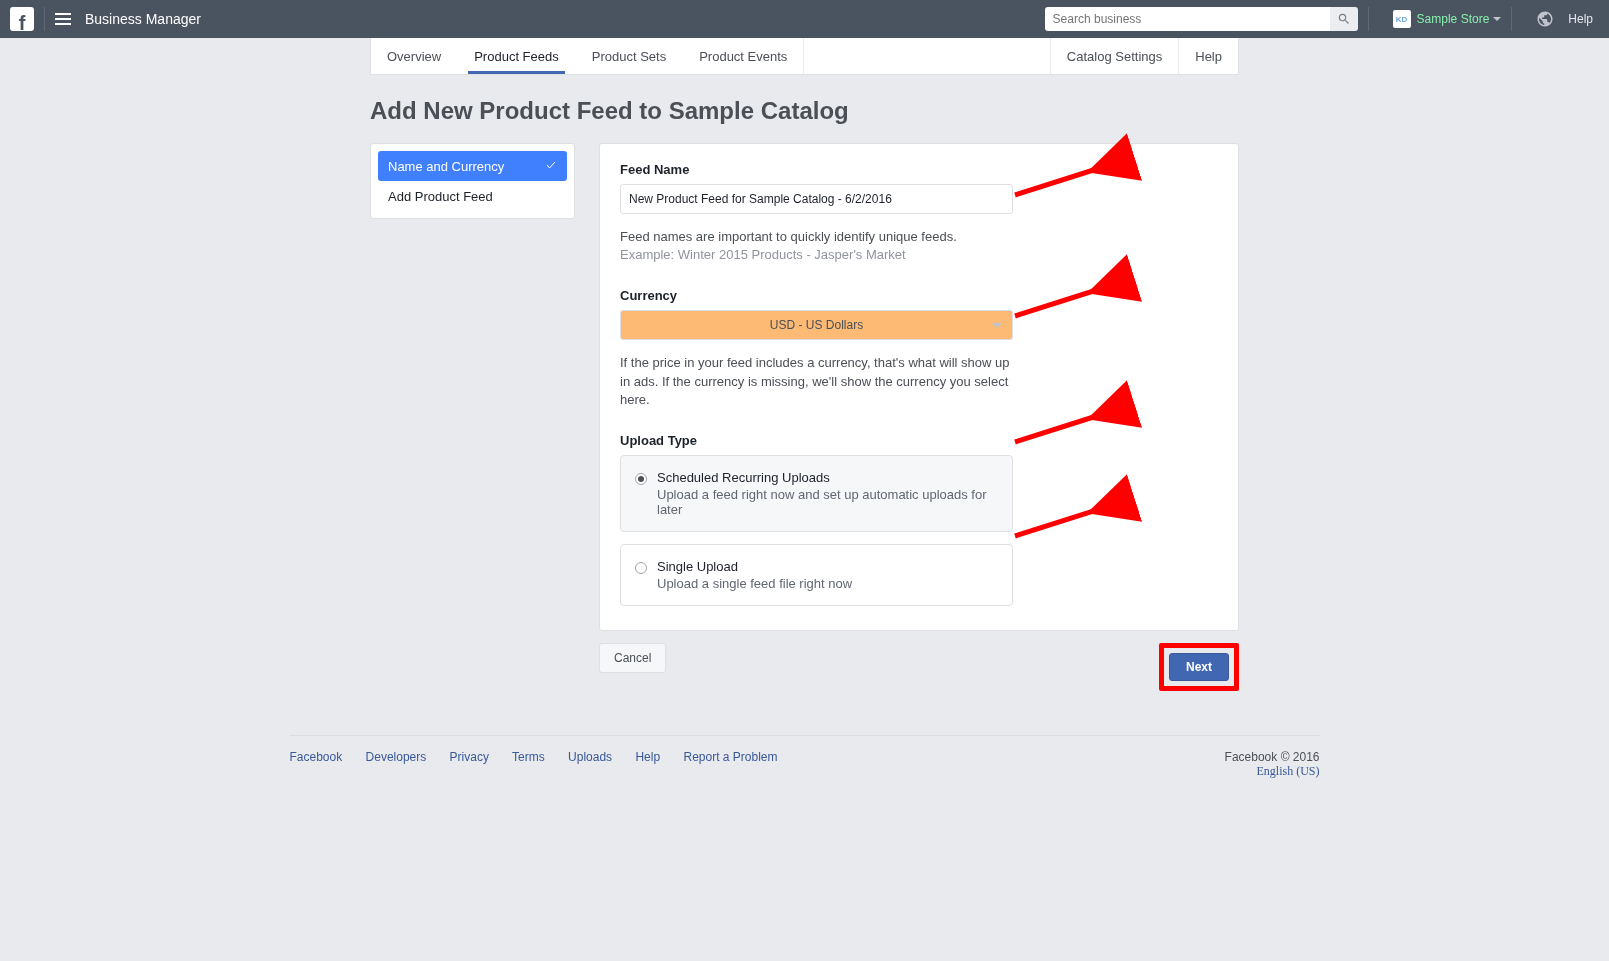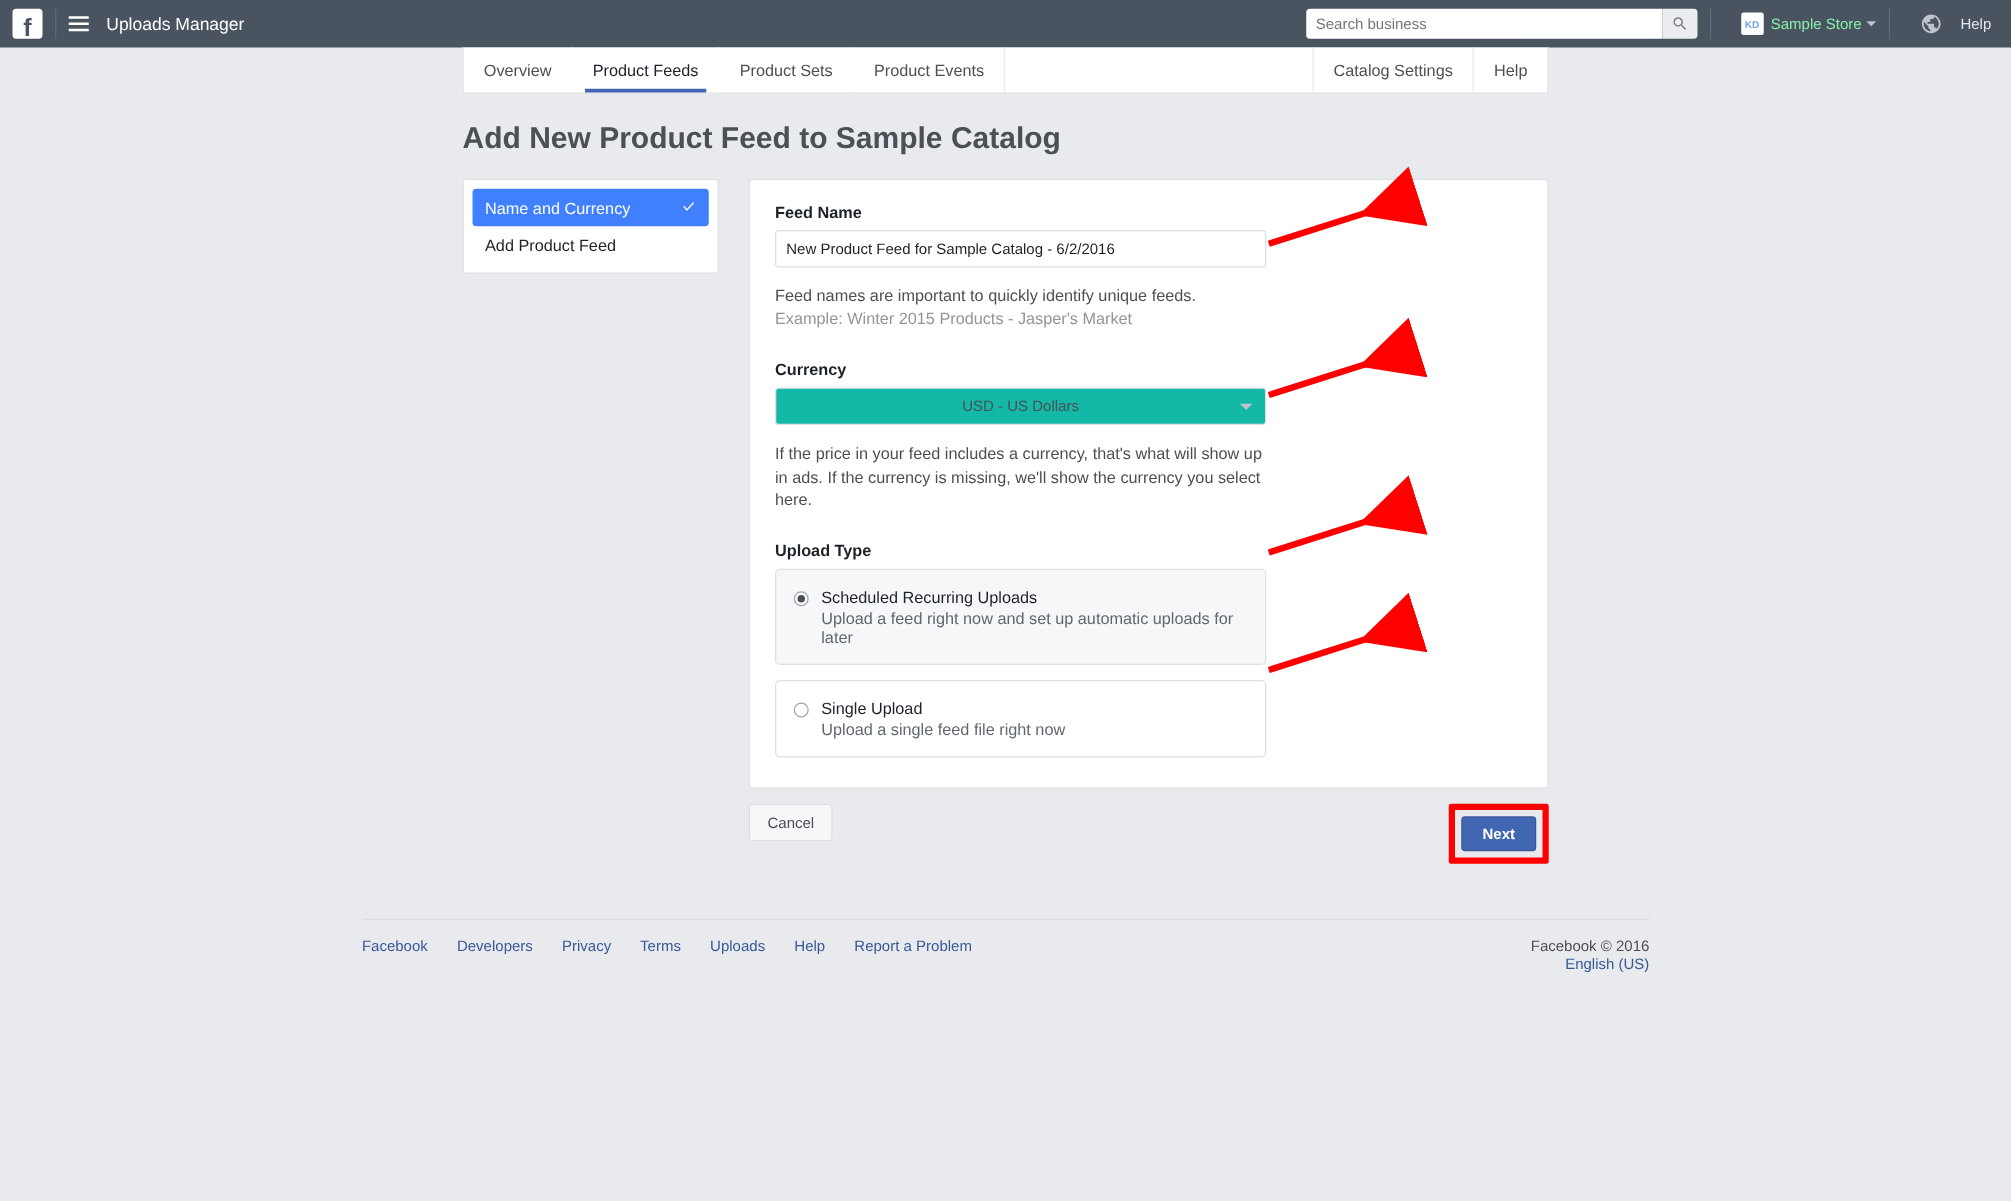--- a/index.html
+++ b/index.html
@@ -46,21 +46,21 @@
 .step .chk { margin-left:auto; }
 .step .chk svg { width:12px; height:12px; fill:#fff; stroke:#fff; stroke-width:2; }
 
 .main-panel { flex:1; background:#fff; border:1px solid #dddfe2; border-radius:3px; padding: 18px 20px 24px 20px;}
 
 .form-label { font-weight:bold; font-size:13px; color:#1d2129; margin-bottom:7px;}
 .text-input { width: 393px; height:30px; border:1px solid #dddfe2; border-radius:3px; padding:0 8px; font-size:12px; color:#1d2129; outline:none;}
 .helper { font-size:13px; color:#4b4f56; margin-top:14px; line-height:1.4; max-width: 400px;}
 .helper-muted { color:#90949c; }
 
-.select-wrap { width: 393px; height:30px; border:1px solid #dddfe2; border-radius:3px; background:#14b8a6; display:flex; align-items:center; justify-content:center; position:relative; cursor:pointer; font-size:12px; color:#4b4f56;}
+.select-wrap { width: 393px; height:30px; border:1px solid #dddfe2; border-radius:3px; background:#fdba74; display:flex; align-items:center; justify-content:center; position:relative; cursor:pointer; font-size:12px; color:#4b4f56;}
 .select-wrap .sel-caret { position:absolute; right:10px; width:0; height:0; border-left:5px solid transparent; border-right:5px solid transparent; border-top:5px solid #bec3cc;}
 
 .radio-card { width:393px; border:1px solid #dddfe2; border-radius:4px; padding: 14px 14px 14px 14px; margin-top:0; cursor:pointer;}
 .radio-card.selected { background:#f6f7f9; }
 .radio-row { display:flex; align-items:flex-start; gap:10px;}
 .radio-dot { width:12px; height:12px; border-radius:50%; border:1px solid #a0a5ad; margin-top:3px; flex-shrink:0; position:relative; background:#fff;}
 .radio-dot.on::after { content:''; position:absolute; left:2px; top:2px; width:6px; height:6px; border-radius:50%; background:#4b4f56;}
 .radio-title { font-weight:normal; font-size:13px; color:#1d2129;}
 .radio-sub { font-size:13px; color:#616770; margin-top:2px;}
 
@@ -70,38 +70,38 @@
 
 .action-row { display:flex; margin-top:12px; align-items:flex-start;}
 .btn-cancel { height:30px; padding:0 14px; background:#f6f7f9; border:1px solid #dddfe2; border-radius:3px; font-size:12px; font-weight:500; color:#4b4f56; cursor:pointer;}
 .btn-next { height:28px; padding:0 16px; background:#4267b2; border:1px solid #3b5998; border-radius:3px; font-size:12px; font-weight:bold; color:#fff; cursor:pointer;}
 .next-highlight { border:5px solid #ff0000; padding:5px; border-radius:2px; margin-left:auto;}
 
 
 .footer-wrap { width: 1030px; margin: 44px auto 0 auto; border-top:1px solid #dcdee3; padding-top:14px; display:flex; font-size:12px;}
 .footer-links a { color:#385898; text-decoration:none; margin-right:20px; cursor:pointer;}
 .footer-right { margin-left:auto; text-align:right; color:#4b4f56;}
-.footer-right a { color:#385898; text-decoration:none;}
+.footer-right a { color:#385898; text-decoration:none;font-family:Liberation Serif, serif;}
 
 .rel-container { position:relative; }
 </style>
 </head>
 <body>
 
 <div class="topbar">
   <div class="fb-logo">
       <span>f</span>
     </div>
   <div class="vdiv"></div>
   <div class="hamburger">
       <div></div>
       <div></div>
       <div></div>
     </div>
-  <div class="brand">Uploads Manager</div>
+  <div class="brand">Business Manager</div>
   <div class="spacer"></div>
   <div class="search-wrap">
     <input class="search-input" placeholder="Search business" style="">
     <button class="search-btn">
       <svg viewBox="0 0 24 24">
           <path d="M15.5 14h-.79l-.28-.27A6.471 6.471 0 0016 9.5 6.5 6.5 0 109.5 16c1.61 0 3.09-.59 4.23-1.57l.27.28v.79l5 4.99L20.49 19l-4.99-5zm-6 0C7.01 14 5 11.99 5 9.5S7.01 5 9.5 5 14 7.01 14 9.5 11.99 14 9.5 14z"></path>
         </svg>
     </button>
   </div>
   <div class="vdiv"></div>

